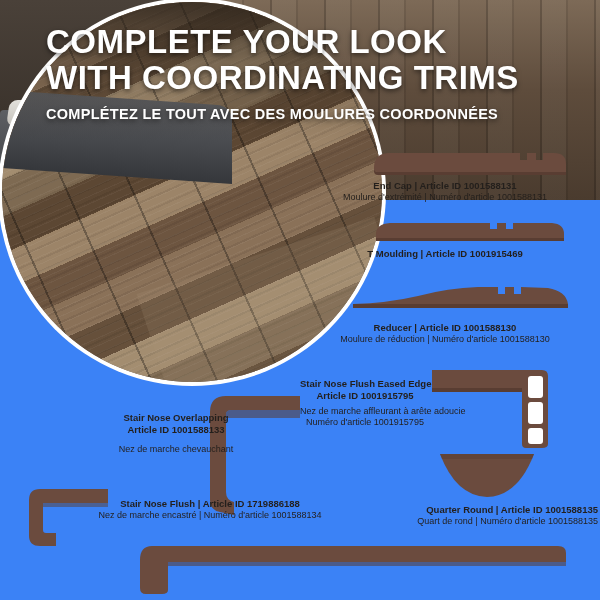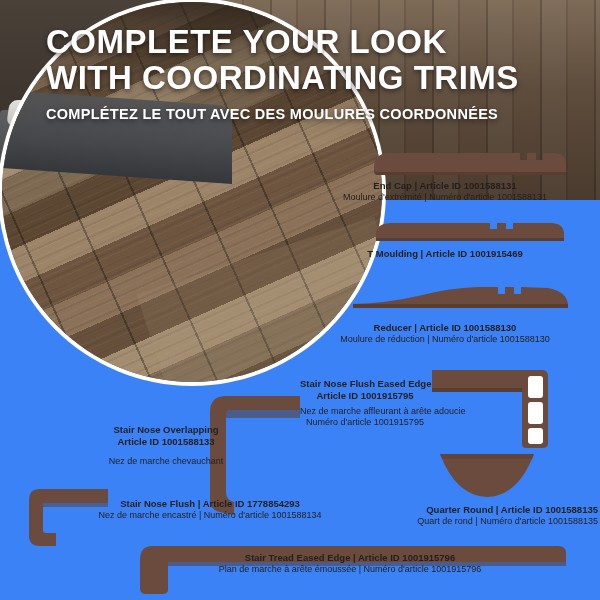--- a/index.html
+++ b/index.html
@@ -251,21 +251,21 @@
     <div class="fr" style="margin-top:4px;">Nez de marche affleurant à arête adoucie</div>
     <div class="fr">Numéro d'article 1001915795</div>
   </div>
 
   <div class="trim" style="left:196px; top:392px;">
     <svg width="108" height="128" viewBox="0 0 108 128">
       <path d="M104 4 L30 4 Q14 4 14 20 L14 108 Q14 118 24 120 L38 123 L38 110 Q30 108 30 100 L30 22 Q30 18 36 18 L104 18 Z" fill="#6b4b3e"></path>
       <path d="M104 18 L36 18 Q30 18 30 22 L30 26 L104 26 Z" fill="#593d32" opacity="0.55"></path>
     </svg>
   </div>
-  <div class="lbl" style="left:86px; top:412px; width:160px;margin-top:12px;">
+  <div class="lbl" style="left:96px; top:412px; width:160px;">
     <div class="en">Stair Nose Overlapping</div>
     <div class="en">Article ID 1001588133</div>
     <div class="fr" style="margin-top:8px;">Nez de marche chevauchant</div>
   </div>
 
   <div class="trim" style="left:432px; top:452px;">
     <svg width="110" height="48" viewBox="0 0 110 48">
       <path d="M8 2 L102 2 Q86 44 55 45 Q24 44 8 2 Z" fill="#6b4b3e"></path>
       <path d="M8 2 L102 2 L100 7 L10 7 Z" fill="#593d32" opacity="0.5"></path>
     </svg>
@@ -275,29 +275,25 @@
     <div class="fr">Quart de rond  |  Numéro d'article 1001588135</div>
   </div>
 
   <div class="trim" style="left:26px; top:486px;">
     <svg width="86" height="64" viewBox="0 0 86 64">
       <path d="M82 3 L14 3 Q3 3 3 14 L3 50 Q3 60 14 60 L30 60 L30 47 L20 47 Q17 47 17 44 L17 17 L82 17 Z" fill="#6b4b3e"></path>
       <path d="M82 17 L17 17 L17 21 L82 21 Z" fill="#593d32" opacity="0.5"></path>
     </svg>
   </div>
   <div class="lbl" style="left:70px; top:498px; width:280px;">
-    <div class="en">Stair Nose Flush  |  Article ID 1778854293</div>
+    <div class="en">Stair Nose Flush  |  Article ID 1719886188</div>
     <div class="fr">Nez de marche encastré  |  Numéro d'article 1001588134</div>
   </div>
 
   <div class="trim" style="left:28px; top:540px;">
     <svg width="540" height="58" viewBox="0 0 540 58">
       <path d="M124 6 L530 6 Q538 6 538 13 L538 22 L140 22 L140 50 Q140 54 134 54 L118 54 Q112 54 112 48
                L112 20 Q112 6 124 6 Z" fill="#6b4b3e"></path>
       <path d="M140 22 L538 22 L538 26 L140 26 Z" fill="#593d32" opacity="0.55"></path>
     </svg>
   </div>
-  <div class="lbl" style="left:150px; top:552px; width:400px;">
-    <div class="en">Stair Tread Eased Edge  |  Article ID 1001915796</div>
-    <div class="fr">Plan de marche à arête émoussée  |  Numéro d'article 1001915796</div>
-  </div>
 
 </div>
 
 </body></html>

